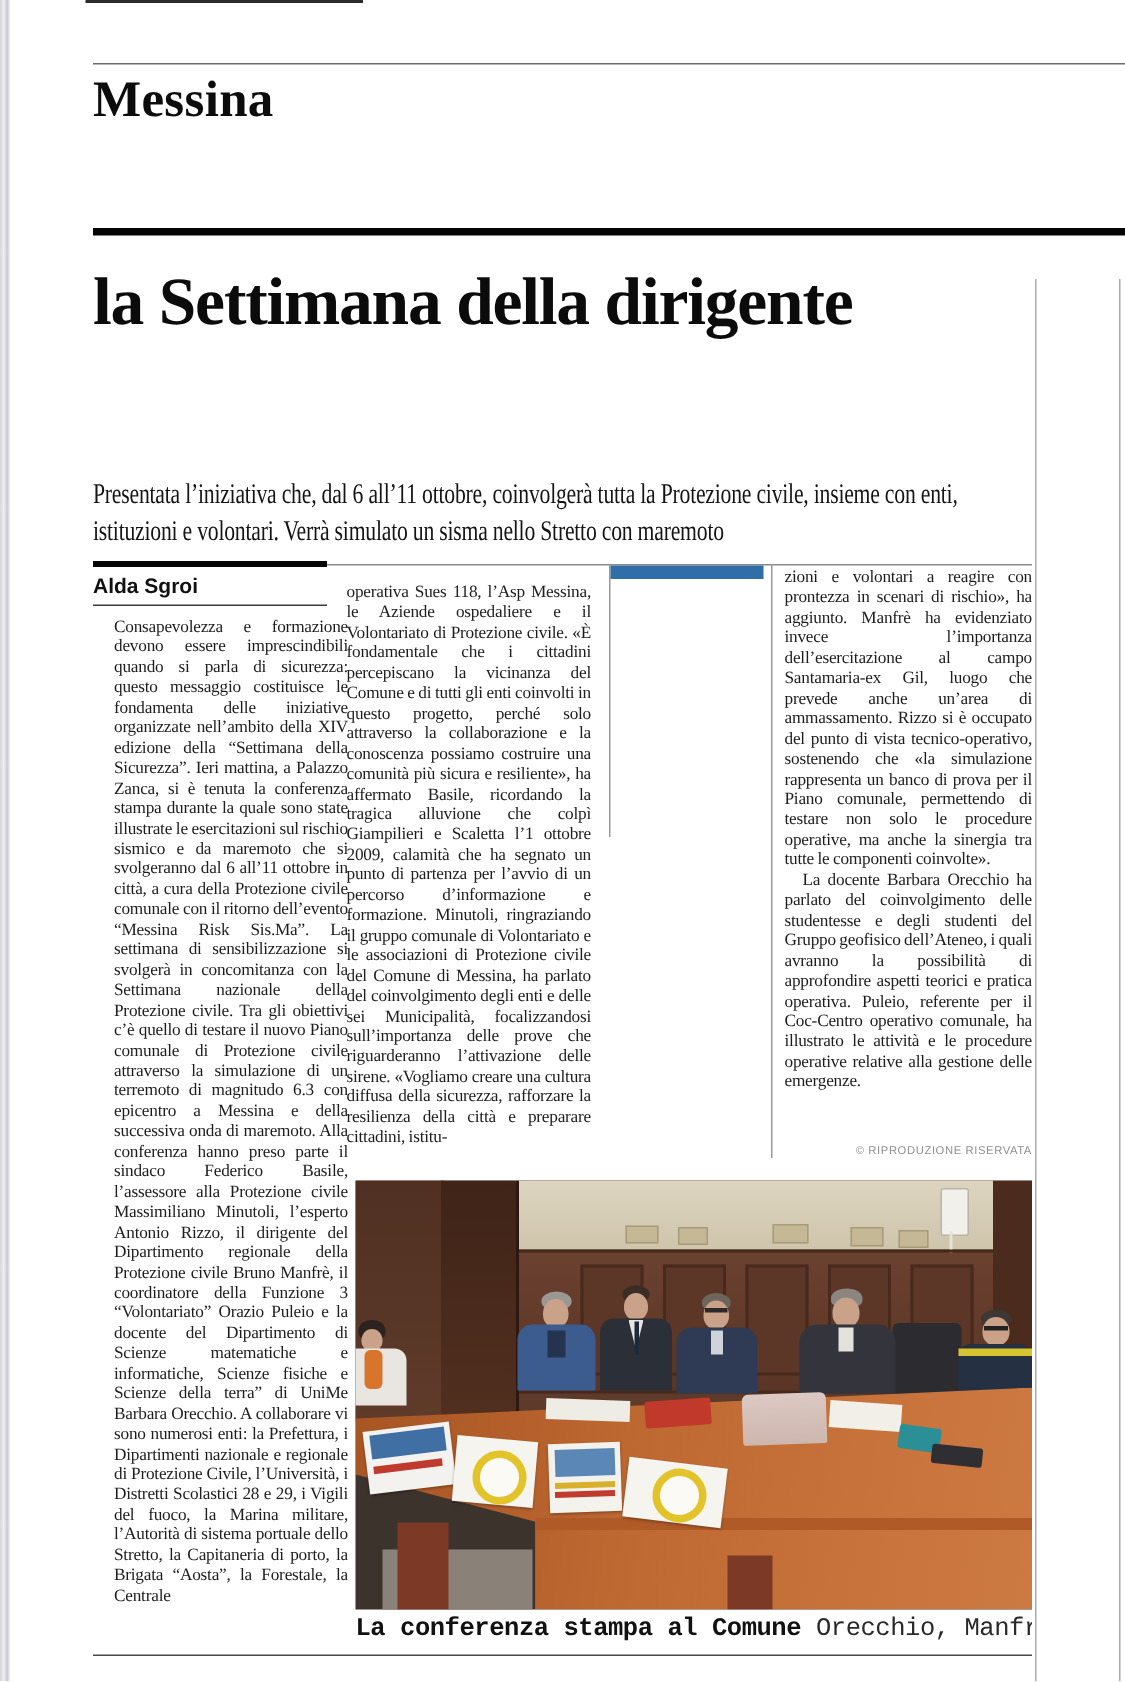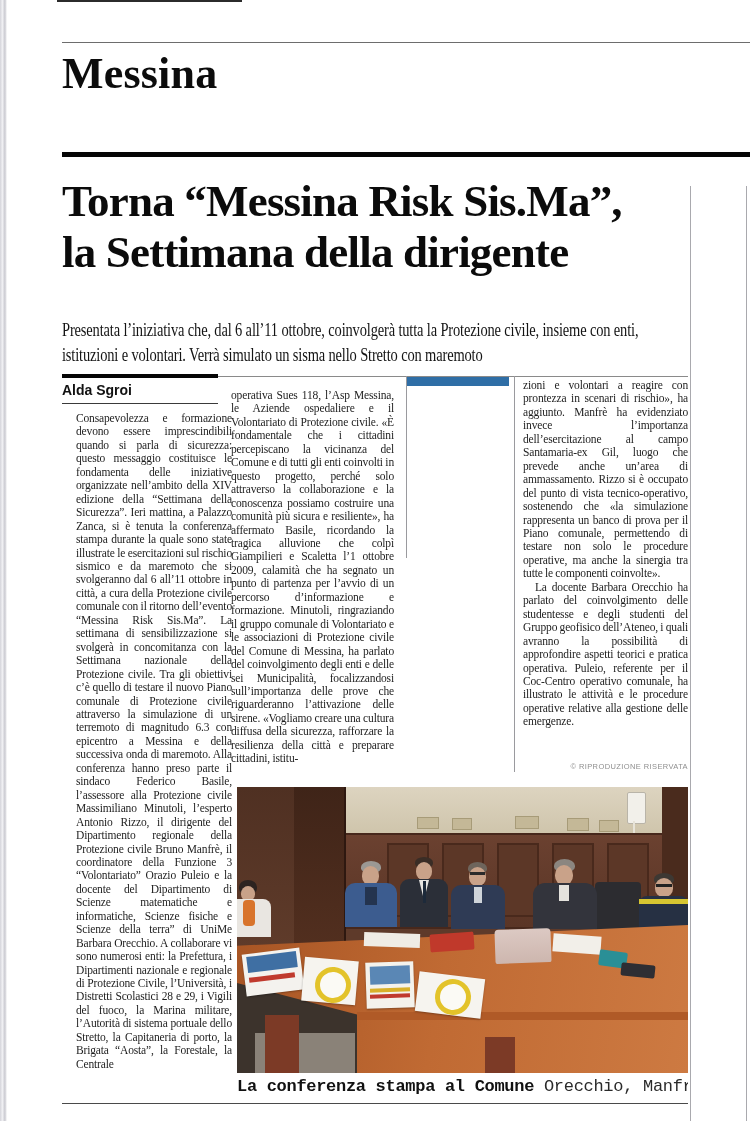--- a/index.html
+++ b/index.html
@@ -10,21 +10,21 @@
   
   .left-edge{left:0;top:0;width:7px;height:1121px;
     background:linear-gradient(to right,#d4d4da 0%,#f0f0f3 35%,#c9c9d0 70%,#ffffff 100%);}
   .top-remnant{left:57px;top:0;width:185px;height:2px;background:#2b2b2b;}
   .vline{width:1px;background:#a9a9ae;top:186px;height:935px;}
 
   
   .rule{background:#6d6d6d;height:1px;}
   .thick-bar{background:#050505;}
 
-  .section-title{left:62px;top:48px;font-size:44px;font-weight:700;color:#0c0c0c;letter-spacing:.2px;}
+  .section-title{left:62px;top:48px;font-size:34px;font-weight:700;color:#0c0c0c;letter-spacing:.2px;}
 
   .headline{left:62px;top:176px;width:640px;font-weight:700;color:#0b0b0b;
     font-size:45px;line-height:51px;letter-spacing:-.8px;}
 
   .standfirst{left:62px;top:317px;width:824px;font-size:19px;line-height:25px;color:#141414;
     transform:scaleX(.762);transform-origin:left top;letter-spacing:-.2px;}
 
   .byline{left:62px;top:382px;font-family:"Liberation Sans","DejaVu Sans",sans-serif;
     font-size:14px;font-weight:700;color:#111;}
 
@@ -59,21 +59,20 @@
   <div class="abs left-edge"></div>
   <div class="abs top-remnant"></div>
   <div class="abs vline" style="left:690px;"></div>
   <div class="abs vline" style="left:746px;"></div>
 
   <div class="abs rule" style="left:62px;top:42px;width:688px;"></div>
   <div class="abs section-title">Messina</div>
 
   <div class="abs thick-bar" style="left:62px;top:152px;width:688px;height:5px;"></div>
   <div class="abs headline">
-    <div>Torna “Messina Risk Sis.Ma”,</div>
     <div>la Settimana della dirigente</div>
   </div>
   <div class="abs standfirst">Presentata l’iniziativa che, dal 6 all’11 ottobre, coinvolgerà tutta la Protezione civile, insieme con enti, istituzioni e volontari. Verrà simulato un sisma nello Stretto con maremoto</div>
 
   <div class="abs rule" style="left:62px;top:376px;width:626px;background:#8a8a8a;"></div>
   <div class="abs thick-bar" style="left:62px;top:374px;width:156px;height:4px;"></div>
   <div class="abs byline">Alda Sgroi</div>
   <div class="abs rule" style="left:62px;top:403px;width:156px;background:#3a3a3a;"></div>
 
   <div class="abs body-col" style="left:76px;top:412px;width:156px;height:684px;">

